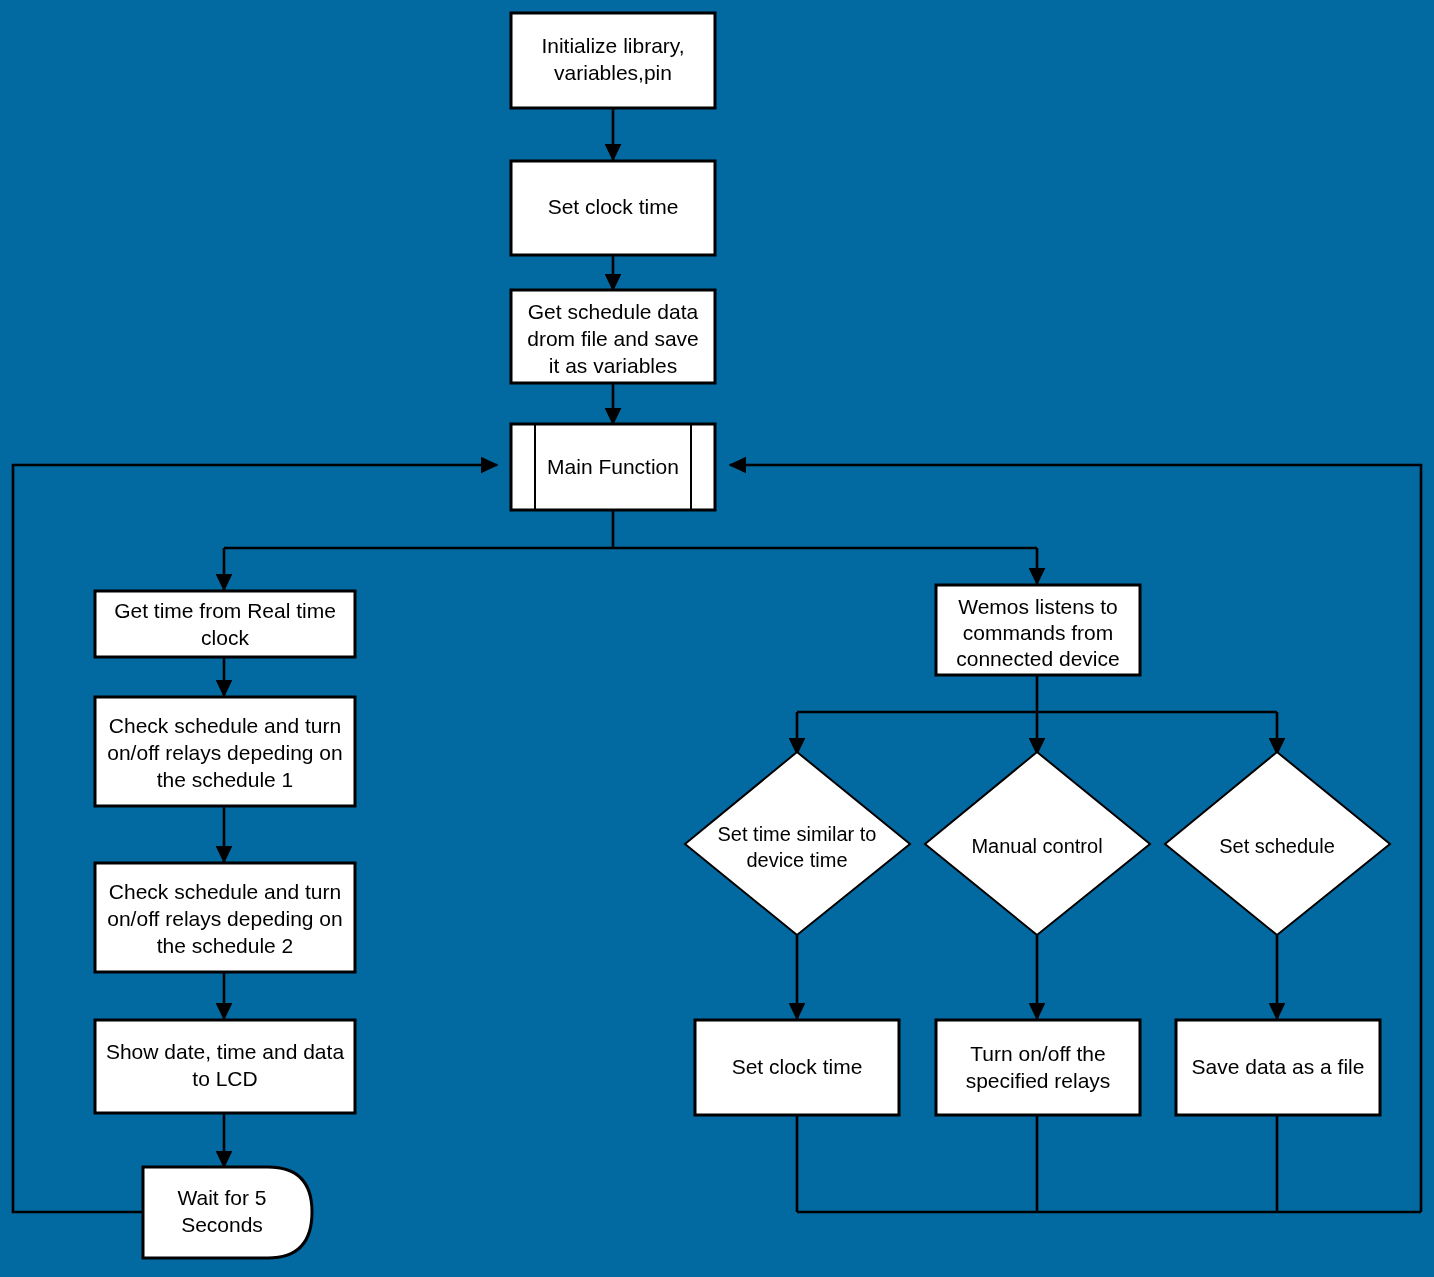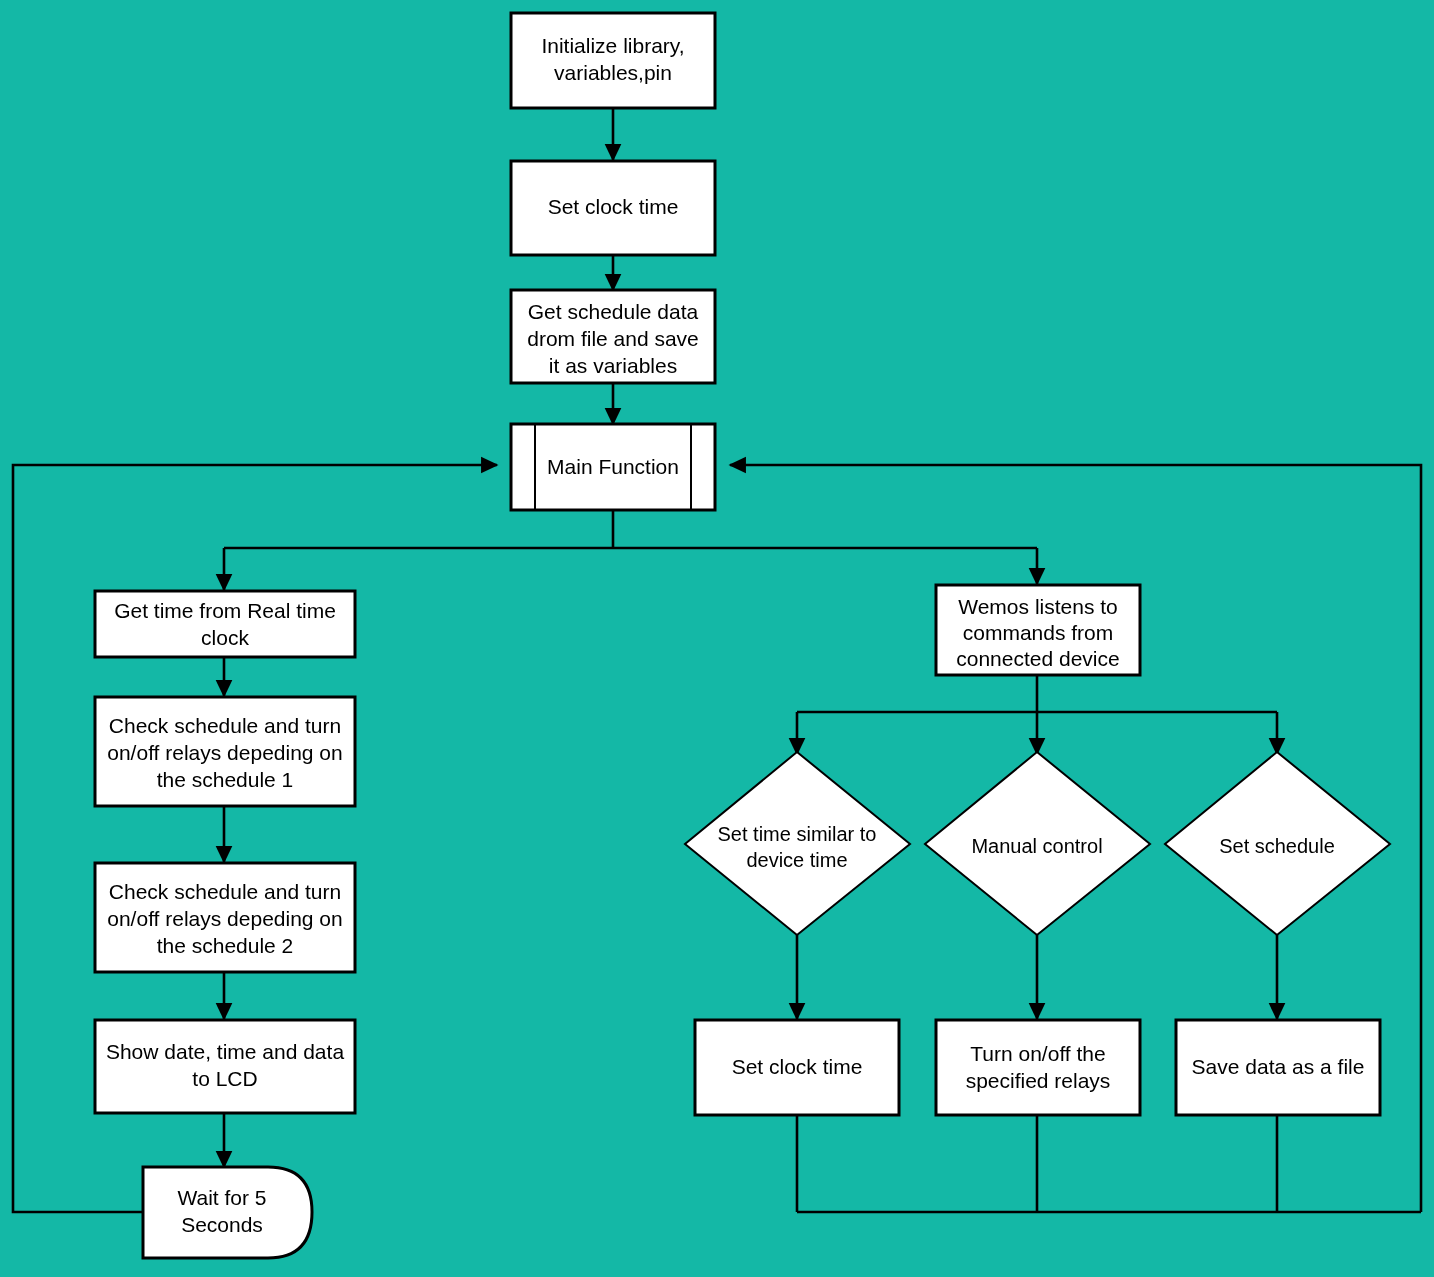--- a/index.html
+++ b/index.html
@@ -4,21 +4,21 @@
 <style>
   html, body {
     margin: 0;
     padding: 0;
     background: #ffffff;
   }
   #diagram-root {
     position: relative;
     width: 1434px;
     height: 1277px;
-    background: #14b8a6;
+    background: #0369a1;
     font-family: "Liberation Sans", sans-serif;
   }
   svg#flowchart {
     display: block;
     width: 1434px;
     height: 1277px;
   }
   .node-shape {
     fill: #ffffff;
     stroke: #000000;

